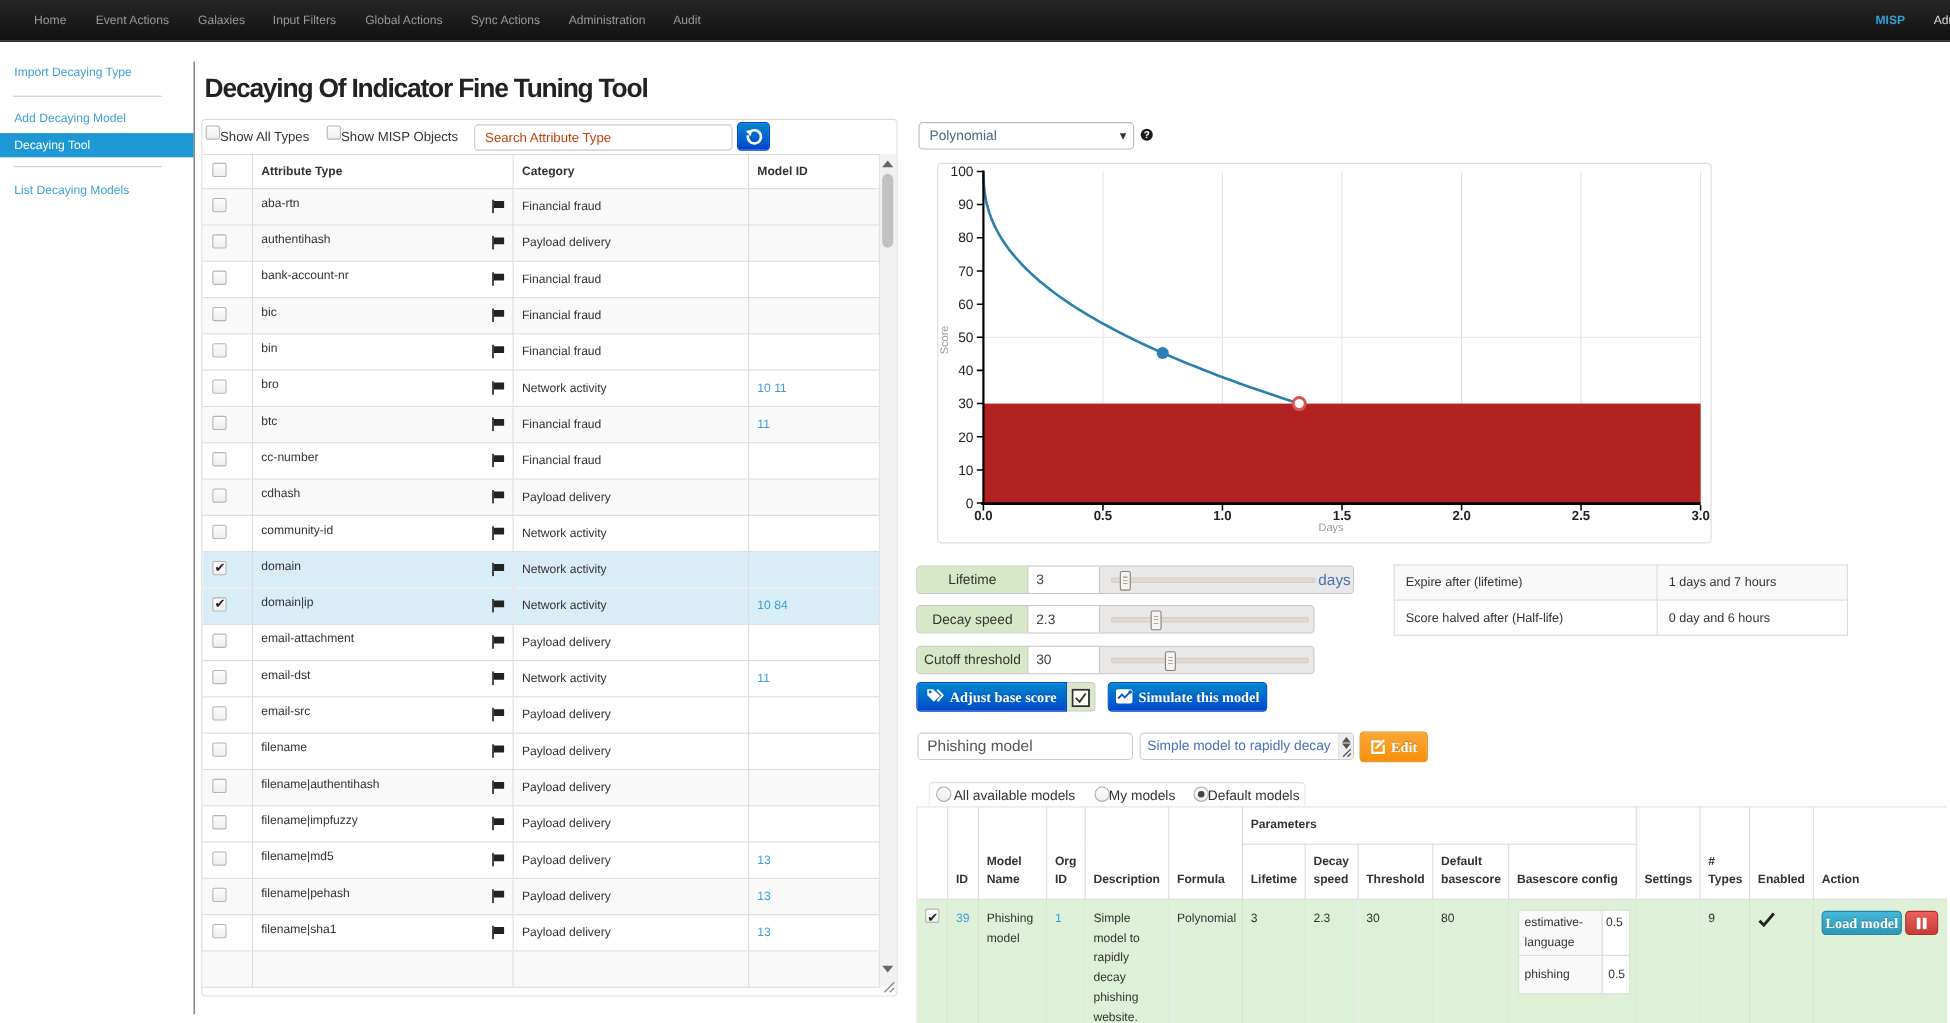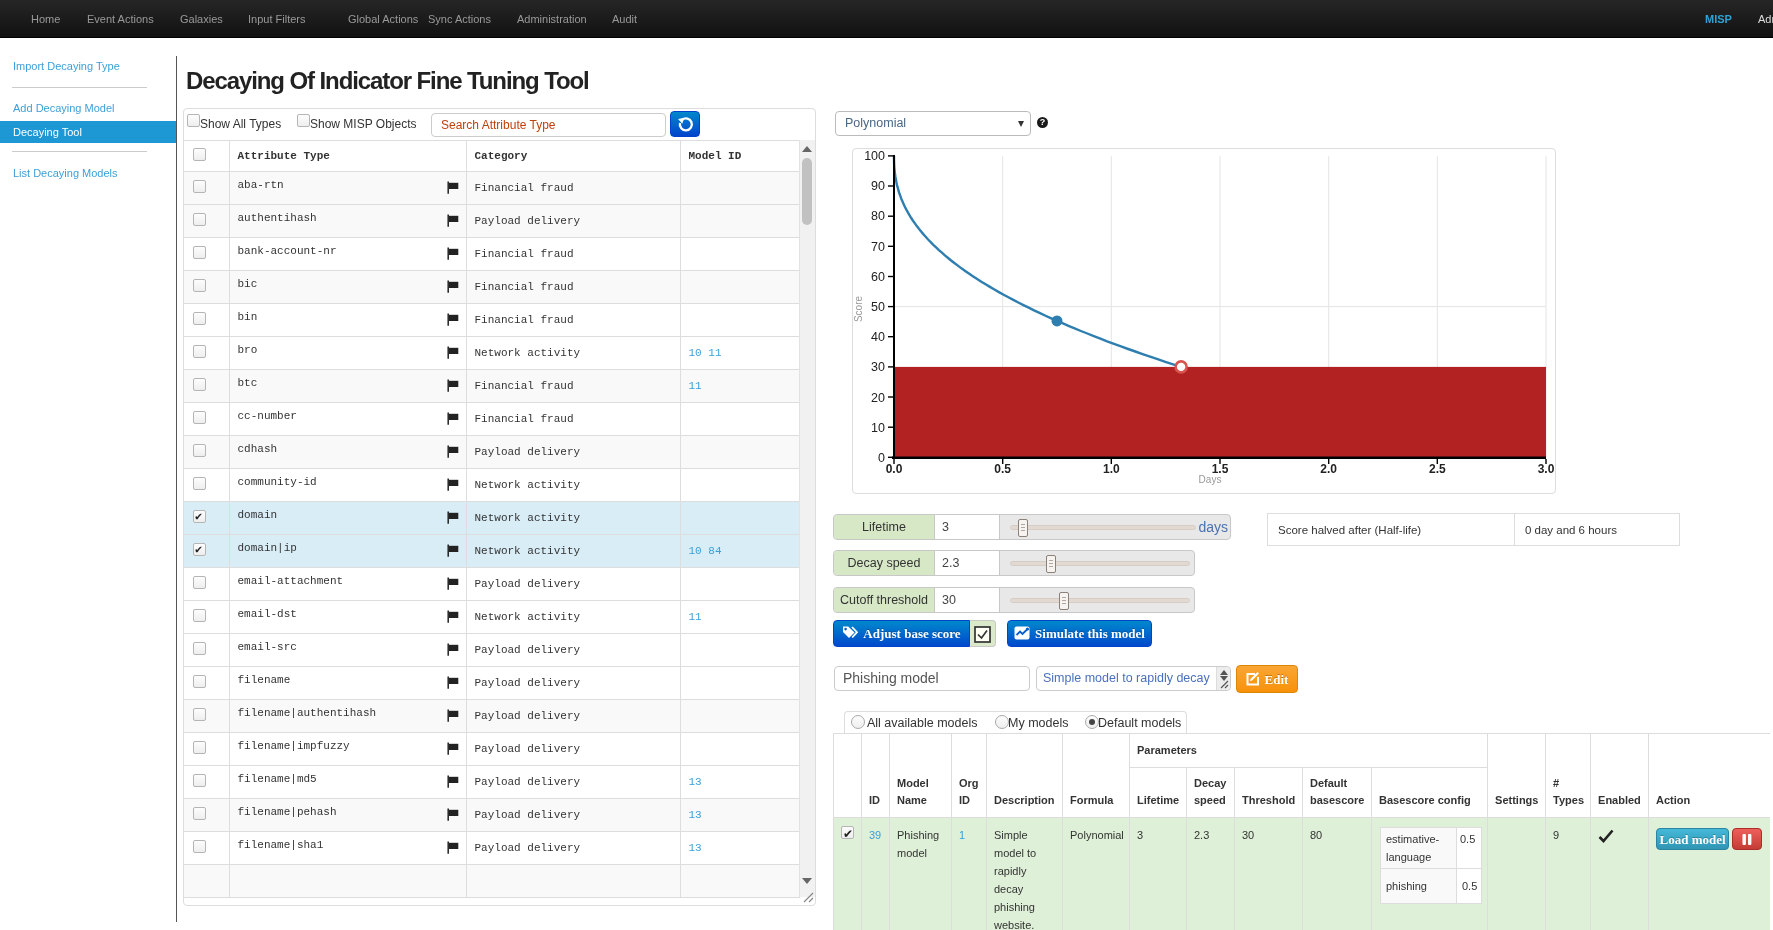--- a/index.html
+++ b/index.html
@@ -23,21 +23,21 @@
 
 #panel { left:183px; top:108px; width:633px; height:798px; border:1px solid #ddd; border-radius:4px; background:#fff; }
 .cb { position:absolute; width:13px; height:13px; border:1px solid #b5b5b5; border-radius:2px;
   background:linear-gradient(#fdfdfd,#eee); }
 .lbl { position:absolute; font-size:12px; color:#333; }
 #search { left:431px; top:113px; width:235px; height:24px; border:1px solid #ccc; border-radius:4px;
   color:#c2410c; font-size:12px; line-height:22px; padding-left:9px; background:#fff; }
 #searchbtn { left:670px; top:111px; width:30px; height:26px; border-radius:4px;
   background:linear-gradient(to bottom,#0088cc,#0044cc); border:1px solid #0044cc; }
 
-#attrtable { border-collapse:collapse; table-layout:fixed; width:616px;font-family:Liberation Mono, monospace; }
+#attrtable { border-collapse:collapse; table-layout:fixed; width:616px; }
 #attrtable { border-top:1px solid #ddd; }
 #attrtable td, #attrtable th { border-bottom:1px solid #ddd; height:33px; padding:0 0 0 8px;
   font-size:11px; text-align:left; vertical-align:middle; overflow:hidden; }
 #attrtable th { height:31px; font-weight:bold; }
 #attrtable .c1 { width:45px; border-right:1px solid #ddd; }
 #attrtable .c2 { width:237px; border-right:1px solid #ddd; }
 #attrtable .c3 { width:214px; border-right:1px solid #ddd; }
 #attrtable .c4 { width:120px; }
 
 tr.odd td { background:#f9f9f9; }
@@ -97,21 +97,21 @@
 #modtable tr.data table.bs td { background:#f9f9f9; border:1px solid #ddd; height:auto;
   padding:2px 0 2px 5px; line-height:18px; font-size:11px; vertical-align:top;margin-left:32px; }
 </style>
 </head>
 <body>
 <div id="navbar" class="abs">
 <span class="mi" style="left:31px;">Home</span>
 <span class="mi" style="left:87px;">Event Actions</span>
 <span class="mi" style="left:180px;">Galaxies</span>
 <span class="mi" style="left:248px;">Input Filters</span>
-<span class="mi" style="left:348px;">Global Actions</span>
+<span class="mi" style="left:332px;">Global Actions</span>
 <span class="mi" style="left:428px;">Sync Actions</span>
 <span class="mi" style="left:517px;">Administration</span>
 <span class="mi" style="left:612px;">Audit</span>
 <span class="mi brand" style="left:1705px;">MISP</span>
 <span class="mi adm" style="left:1758px;">Adm</span>
 </div>
 <div id="sidedivider" class="abs"></div>
 <div class="sblink" style="top:60px;">Import Decaying Type</div>
 <div class="sbdiv" style="top:87px;"></div>
 <div class="sblink" style="top:102px;">Add Decaying Model</div>
@@ -463,20 +463,24 @@
 <div class="abs" style="left:844px; top:711px; width:343px; height:23px; border:1px solid #ddd; border-bottom:none; border-radius:4px 4px 0 0;"></div>
 <div class="radio abs" style="left:851px; top:715px;"></div>
 <div class="lbl abs" style="left:867px; top:716px; font-size:12.5px;">All available models</div>
 <div class="radio abs" style="left:995px; top:715px;"></div>
 <div class="lbl abs" style="left:1008px; top:716px; font-size:12.5px;">My models</div>
 <div class="radio on abs" style="left:1085px; top:715px;"></div>
 <div class="lbl abs" style="left:1098px; top:716px; font-size:12.5px;">Default models</div>
 
 <table id="infotable" class="abs">
 <tbody>
+      <tr style="background:#f9f9f9;">
+        <td style="width:239px;">Expire after (lifetime)</td>
+        <td>1 days and 7 hours</td>
+      </tr>
 <tr>
         <td>Score halved after (Half-life)</td>
         <td>0 day and 6 hours</td>
       </tr>
 </tbody>
   </table>
 
 <div class="abs" style="left:833px; top:733px; width:937px; height:197px; overflow:hidden;">
 <table id="modtable" style="width:937px;">
 <colgroup>

